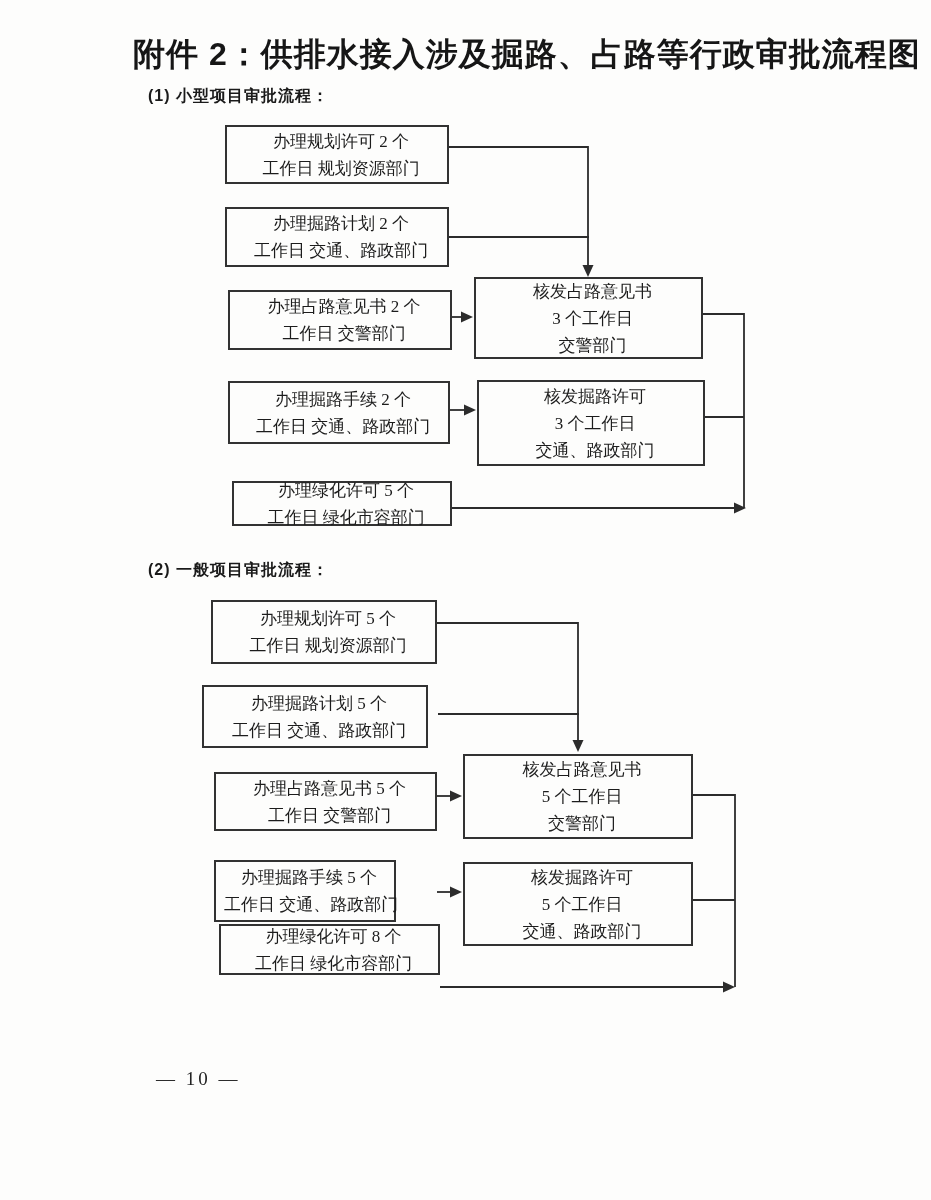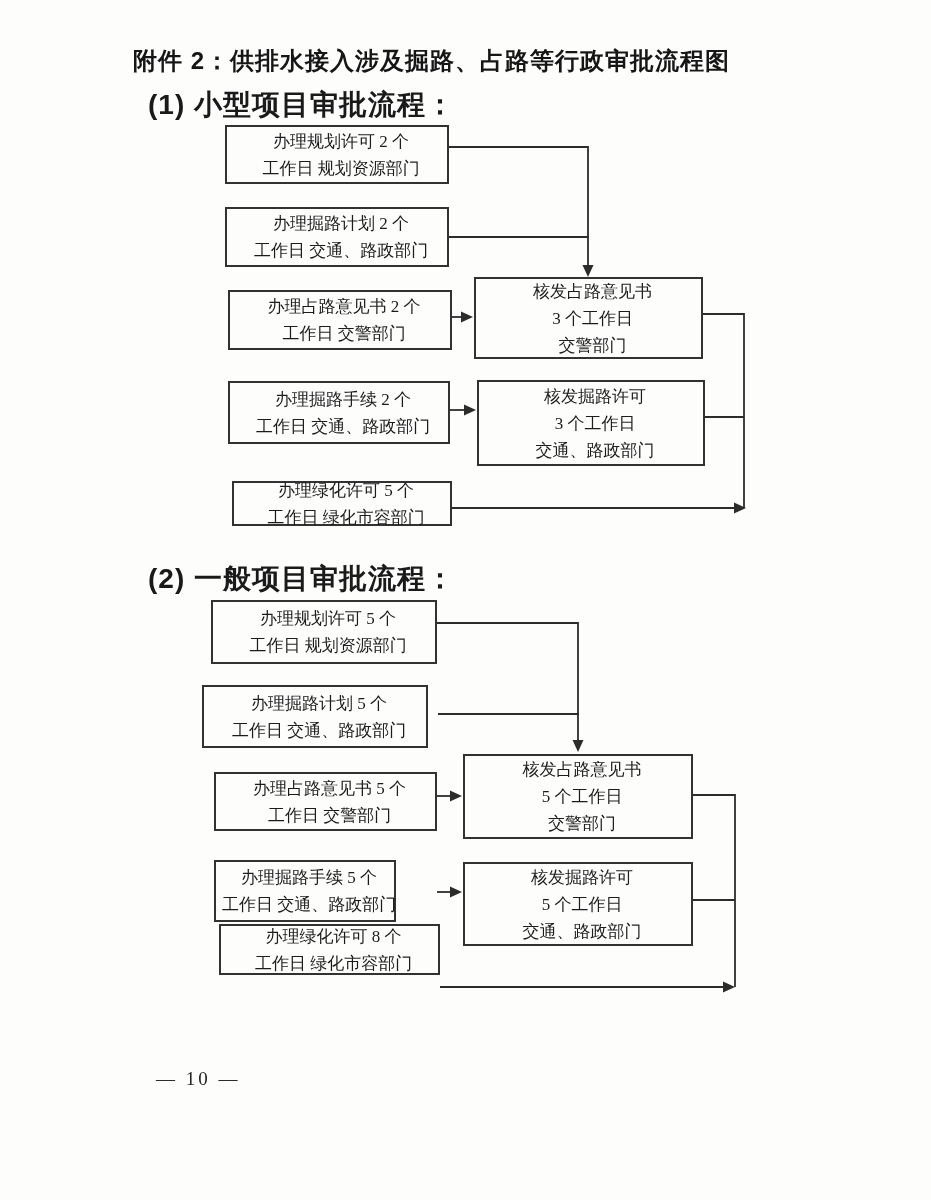--- a/index.html
+++ b/index.html
@@ -8,33 +8,33 @@
     width: 931px;
     height: 1200px;
     background: #fdfdfc;
     overflow: hidden;
     font-family: "Liberation Serif", "DejaVu Serif", serif;
     color: #1d1d1d;
   }
   .doc-title {
     position: absolute;
     left: 133px;
-    top: 45px;
+    top: 33px;
     font-family: "Liberation Sans", "DejaVu Sans", sans-serif;
     font-weight: bold;
-    font-size: 24px;
+    font-size: 32px;
     letter-spacing: 1px;
     color: #161616;
     white-space: nowrap;
   }
   .sec-heading {
     position: absolute;
     font-family: "Liberation Sans", "DejaVu Sans", sans-serif;
     font-weight: bold;
-    font-size: 28px;
+    font-size: 16px;
     letter-spacing: 1px;
     color: #1a1a1a;
     white-space: nowrap;
   }
   .sec-heading.s1 { left: 148px; top: 86px; }
   .sec-heading.s2 { left: 148px; top: 560px; }
   .connectors {
     position: absolute;
     left: 0; top: 0;
     width: 931px; height: 1200px;
@@ -43,21 +43,20 @@
   .connectors line { stroke: #2c2c2c; stroke-width: 1.8; }
   .connectors polygon { fill: #2c2c2c; stroke: none; }
   .fbox {
     position: absolute;
     box-sizing: border-box;
     border: 2px solid #323232;
     background: #fdfdfc;
     display: flex;
     flex-direction: column;
     justify-content: center;
-    align-items: center;
     text-align: center;
     font-size: 17px;
     line-height: 27px;
     color: #1c1c1c;
     white-space: nowrap;
     padding-left: 8px;
   }
   .fbox span { display: block; }
   .page-number {
     position: absolute;

